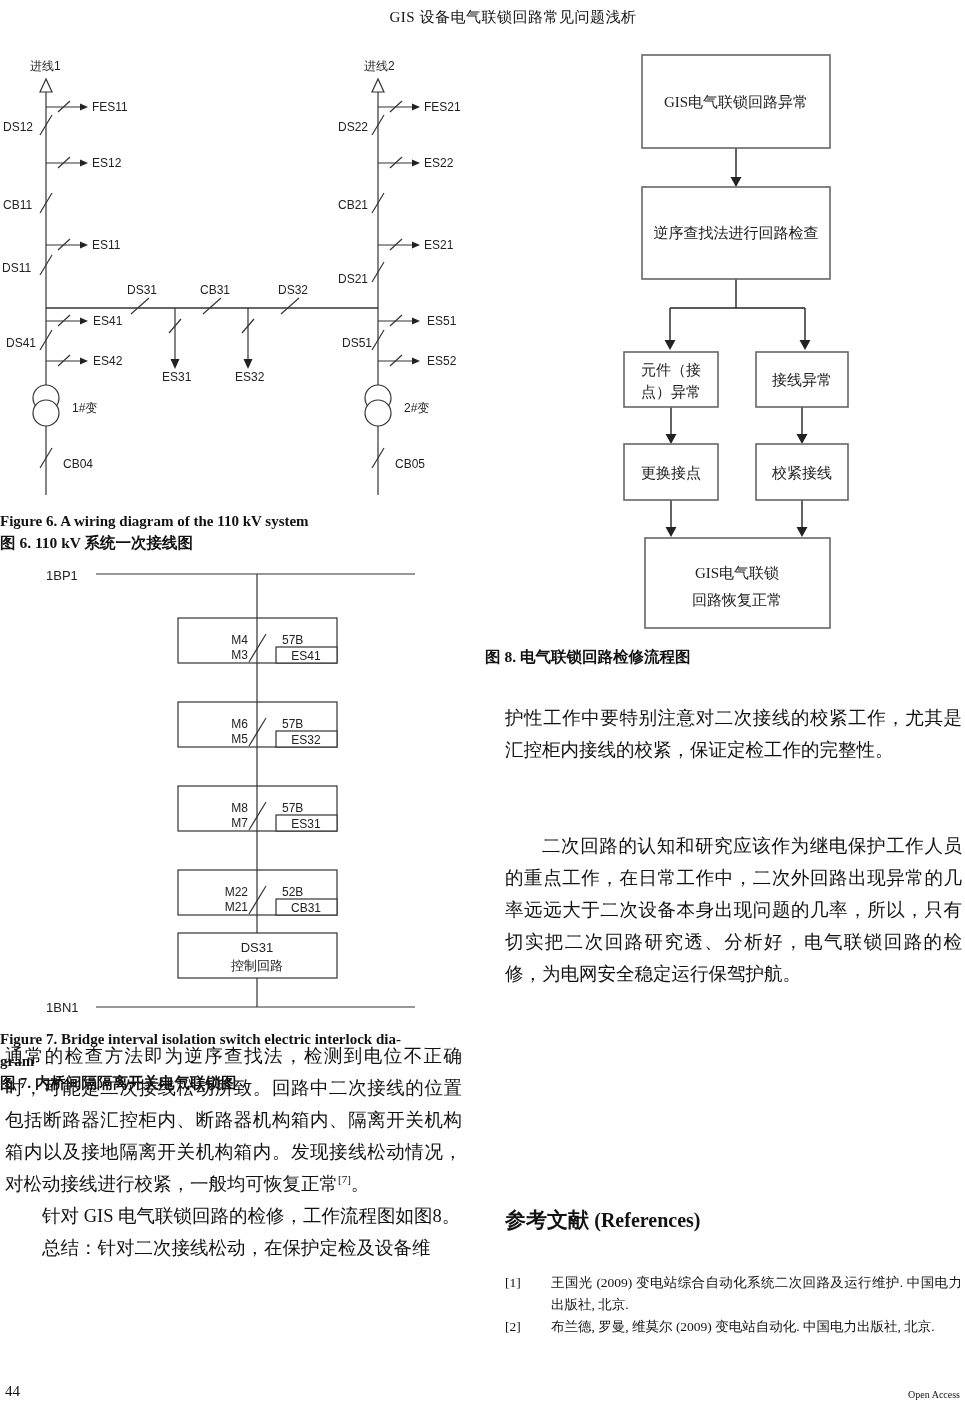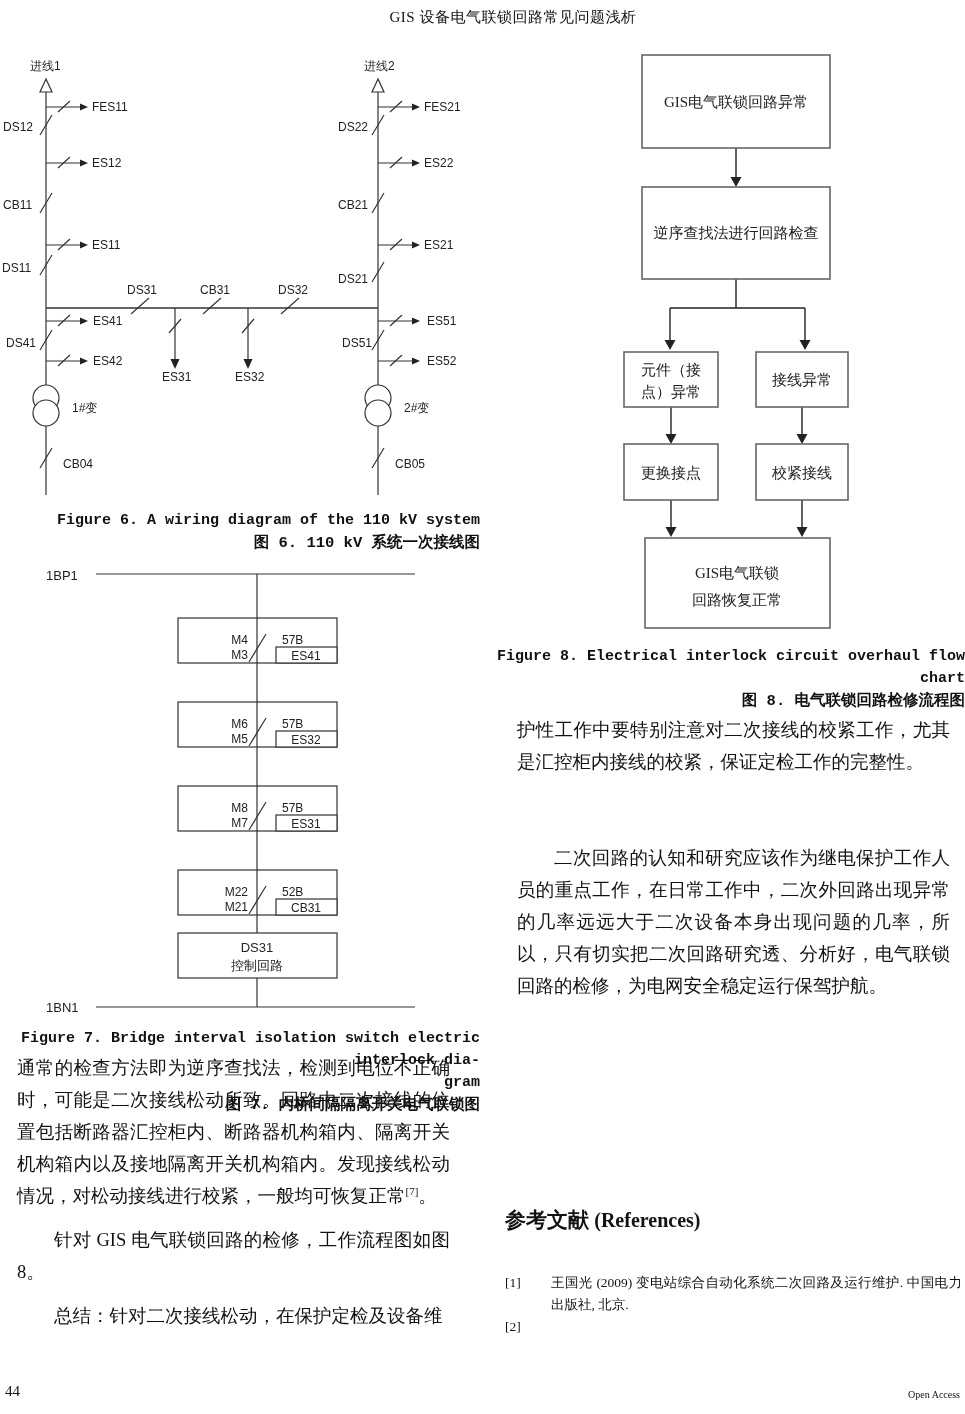--- a/index.html
+++ b/index.html
@@ -5,24 +5,24 @@
   html,body { margin:0; padding:0; background:#999; }
   .page {
     position:relative; width:965px; height:1414px; margin:0 auto;
     background:#ffffff; overflow:hidden;
     font-family:"Liberation Serif","DejaVu Serif",serif; color:#121212;
   }
   .abs { position:absolute; }
   .center { text-align:center; }
   .header-title { top:8px; left:0; width:946px; font-size:15px; letter-spacing:0.5px;margin-left:40px; }
   .body-text { font-size:18.5px; line-height:32px; text-align:justify; }
-  .body-text p { margin:12px; }
+  .body-text p { margin:0; }
   .body-text p.indent { text-indent:2em; }
   sup.refmark { font-size:11px; line-height:0; vertical-align:super; }
-  .caption { font-weight:bold; font-size:15px; line-height:22px; text-align:right;font-family:Liberation Mono, monospace; }
+  .caption { font-weight:bold; font-size:15px; line-height:22px; text-align:left; }
   .caption .zh { font-size:15.5px; }
   .h2 { font-weight:bold; font-size:21px; }
   .refs { font-size:13.5px; line-height:22px; }
   .ref-item { display:flex; text-align:justify; }
   .ref-num { flex:0 0 46px; }
   .ref-text { flex:1; }
   .footer-left  { left:5px;  bottom:14px; font-size:15px; }
   .footer-right { right:5px; bottom:14px; font-size:10px; }
   svg { display:block; }
   svg text { font-family:"Liberation Sans","DejaVu Sans",sans-serif; font-size:12px; fill:#222; }
@@ -272,21 +272,20 @@
       <text class="serif-t" x="802" y="478" text-anchor="middle">校紧接线</text>
     </g>
     <g>
       <rect class="fcbox" x="645" y="538" width="185" height="90"></rect>
       <text class="serif-t" x="737" y="578" text-anchor="middle">GIS电气联锁</text>
       <text class="serif-t" x="737" y="605" text-anchor="middle">回路恢复正常</text>
     </g>
   </svg>
 
   <div class="abs caption" style="left:485px;top:646px;width:480px">
-    <div>Figure 8. Electrical interlock circuit overhaul flow chart</div>
     <div class="zh">图 8. 电气联锁回路检修流程图</div>
   </div>
 
   <div class="abs body-text" style="left:505px;top:702px;width:457px">
     <p>护性工作中要特别注意对二次接线的校紧工作，尤其是汇控柜内接线的校紧，保证定检工作的完整性。</p>
   </div>
 
 
   <div class="abs body-text" style="left:505px;top:830px;width:457px">
     <p class="indent">二次回路的认知和研究应该作为继电保护工作人员的重点工作，在日常工作中，二次外回路出现异常的几率远远大于二次设备本身出现问题的几率，所以，只有切实把二次回路研究透、分析好，电气联锁回路的检修，为电网安全稳定运行保驾护航。</p>
@@ -297,19 +296,20 @@
     <span style="font-size:20px">(References)</span>
   </div>
 
   <div class="abs refs" style="left:505px;top:1272px;width:457px">
     <div class="ref-item">
       <span class="ref-num">[1]</span>
       <span class="ref-text">王国光 (2009) 变电站综合自动化系统二次回路及运行维护. 中国电力出版社, 北京.</span>
     </div>
     <div class="ref-item">
       <span class="ref-num">[2]</span>
+      <span class="ref-text">布兰德, 罗曼, 维莫尔 (2009) 变电站自动化. 中国电力出版社, 北京.</span>
     </div>
   </div>
 
   <div class="abs footer-left">44</div>
   <div class="abs footer-right">Open Access</div>
 
 </div>
 
 </body></html>

